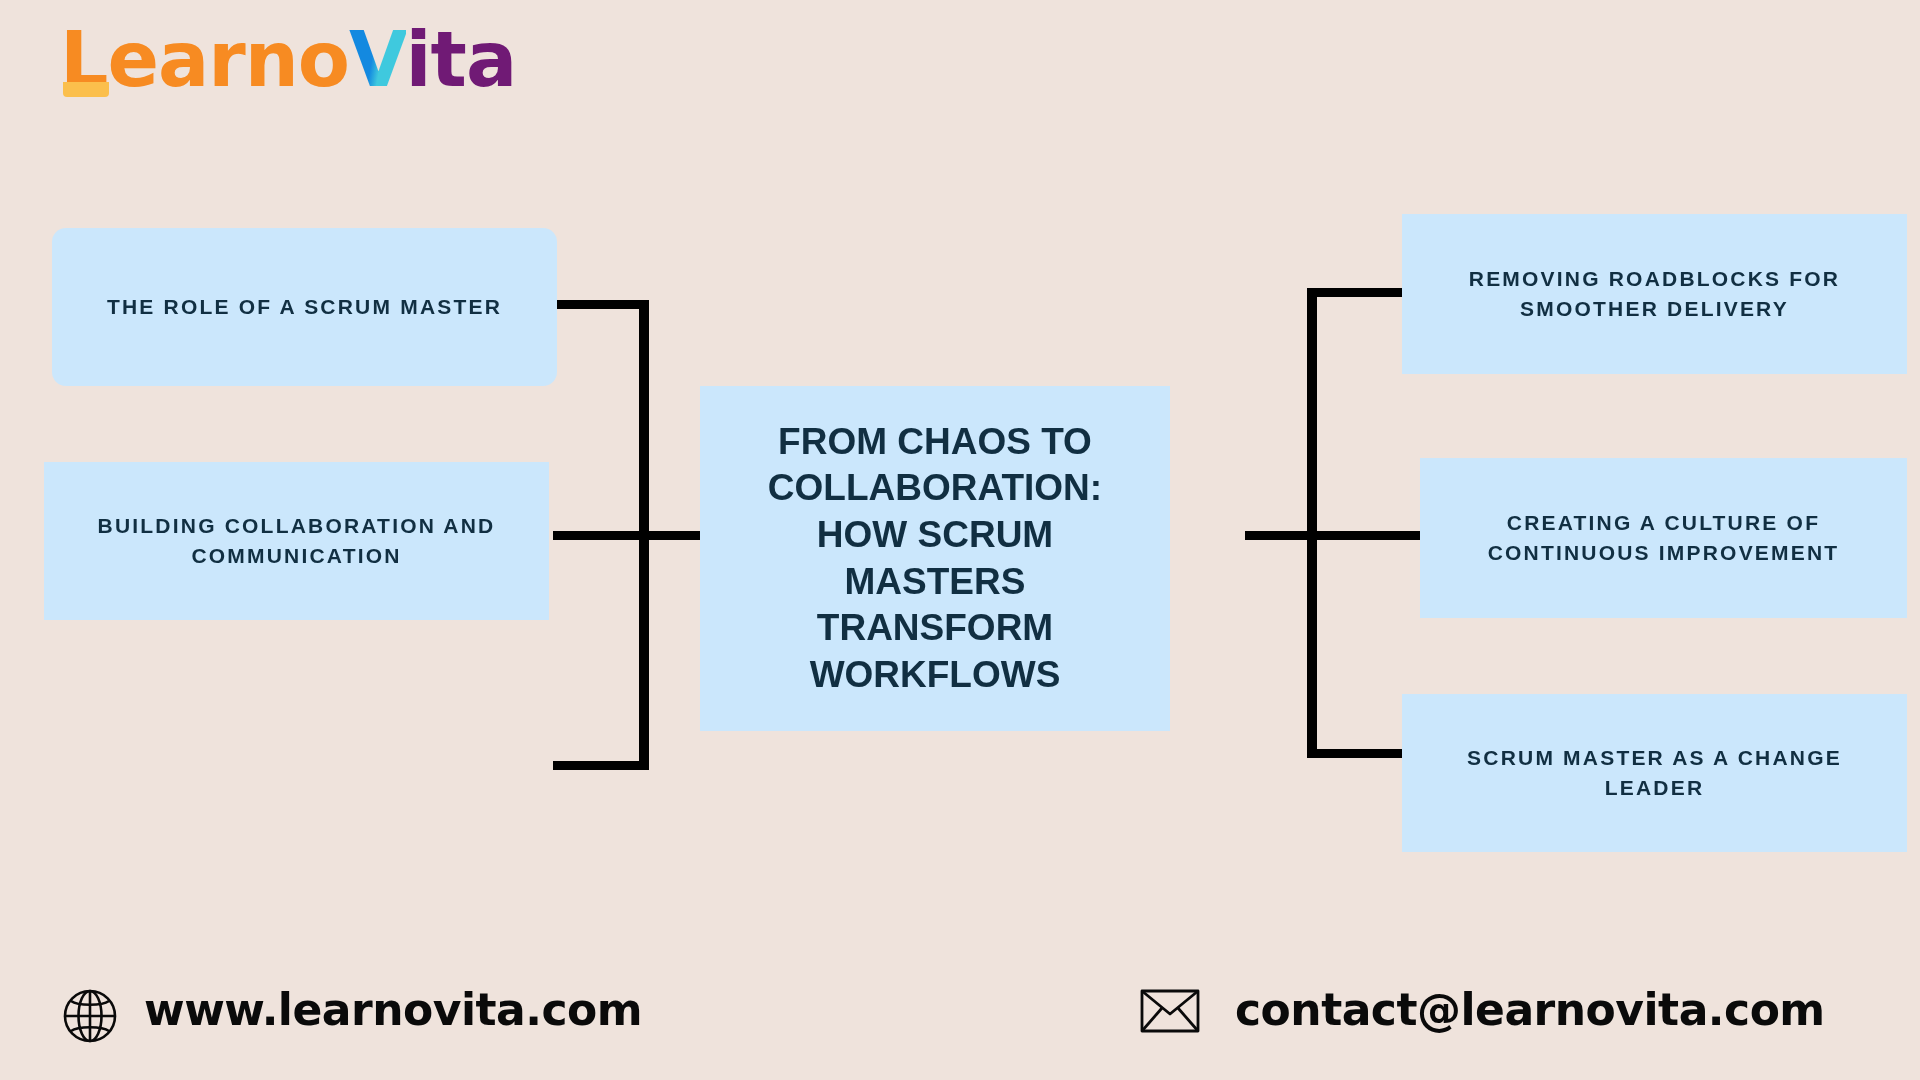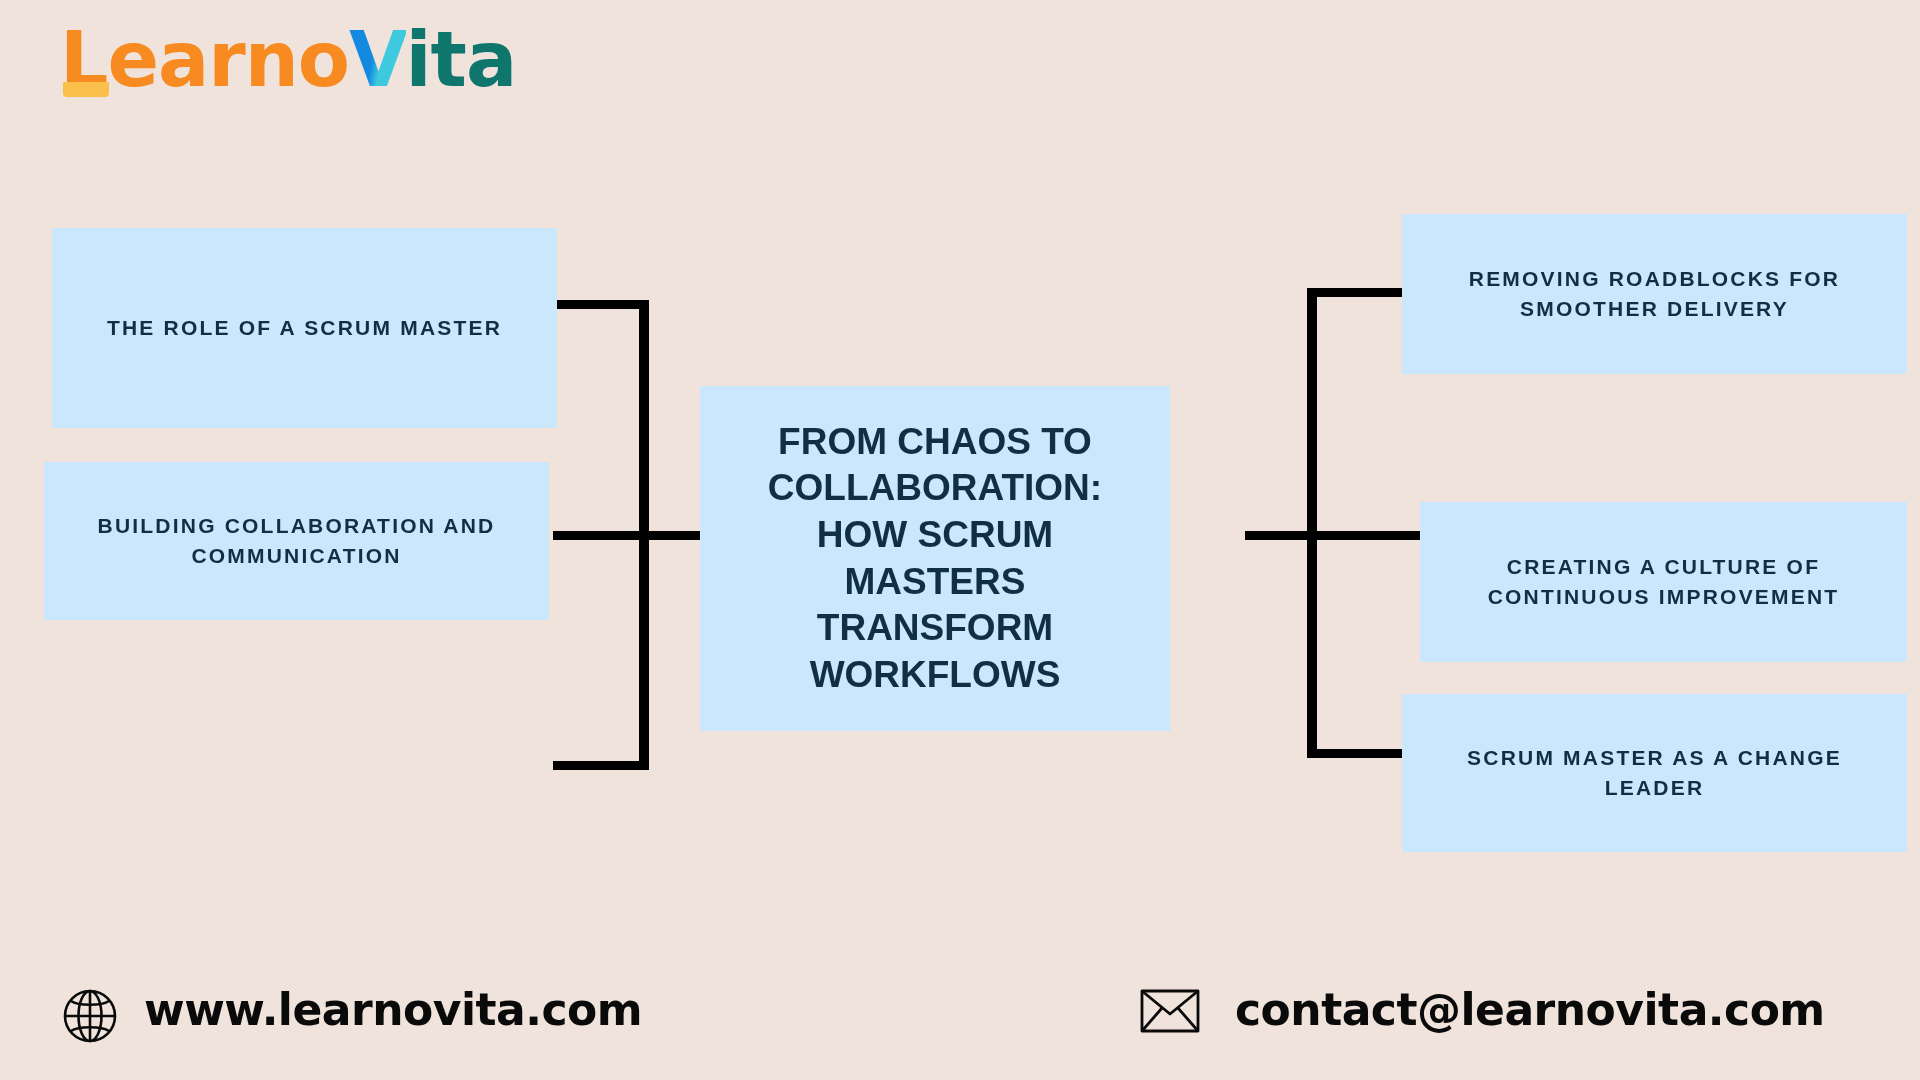--- a/index.html
+++ b/index.html
@@ -33,21 +33,21 @@
     white-space: nowrap;
     font-family: "DejaVu Sans", sans-serif;
   }
   #logo .seg-learno { color: #F78B22; }
   #logo .seg-v {
     background: linear-gradient(100deg, #1389E0 0%, #1389E0 42%, #3FC9DE 55%, #3FC9DE 100%);
     -webkit-background-clip: text;
     background-clip: text;
     color: transparent;
   }
-  #logo .seg-ita { color: #0f766e; }
+  #logo .seg-ita { color: #701a75; }
   #logo .lswash {
     position: absolute;
     left: 3px;
     top: 60px;
     width: 46px;
     height: 15px;
     background: #FBBF4C;
     border-bottom-left-radius: 4px;
     border-bottom-right-radius: 4px;
   }
@@ -66,27 +66,27 @@
     color: #112F42;
     font-weight: bold;
     font-size: 21px;
     letter-spacing: 2.2px;
     line-height: 1.45;
     text-transform: uppercase;
     padding: 0 14px;
   }
 
   
-  #node-left-1 { left: 52px;  top: 228px; width: 505px; height: 200px; }
+  #node-left-1 { left: 52px;  top: 228px; width: 505px; height: 158px; border-radius: 14px; }
   #node-left-2 { left: 44px;  top: 462px; width: 505px; height: 158px; }
   #node-left-3 { left: 52px;  top: 704px; width: 505px; height: 158px; }
 
   
   #node-right-1 { left: 1402px; top: 214px; width: 505px; height: 160px; }
-  #node-right-2 { left: 1420px; top: 458px; width: 487px; height: 160px; margin-top: 44px; }
+  #node-right-2 { left: 1420px; top: 458px; width: 487px; height: 160px; }
   #node-right-3 { left: 1402px; top: 694px; width: 505px; height: 158px; }
 
   
   #node-center {
     left: 700px;
     top: 386px;
     width: 470px;
     height: 345px;
     padding: 0 34px;
   }

